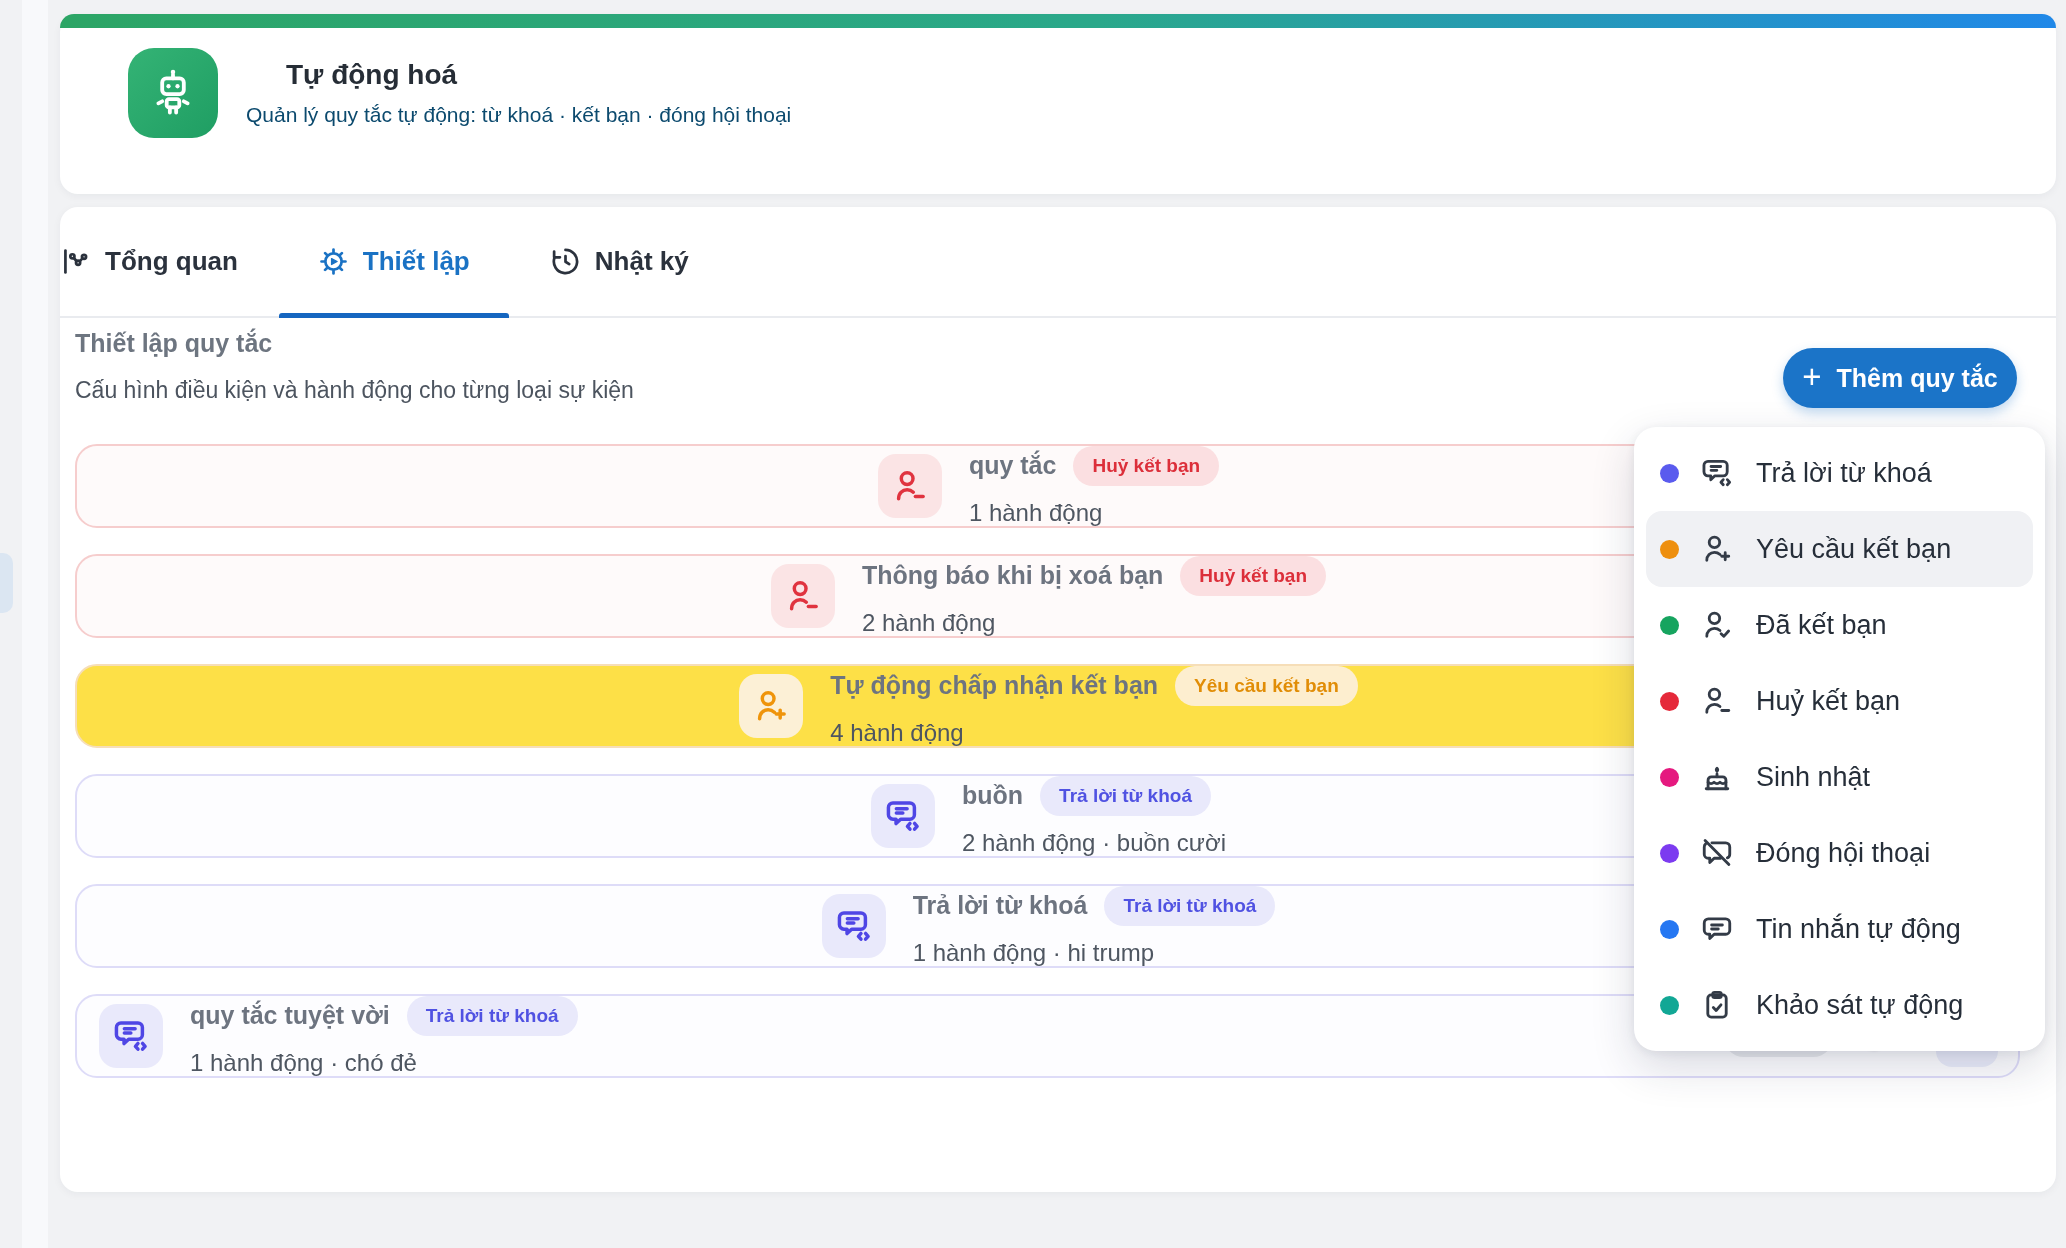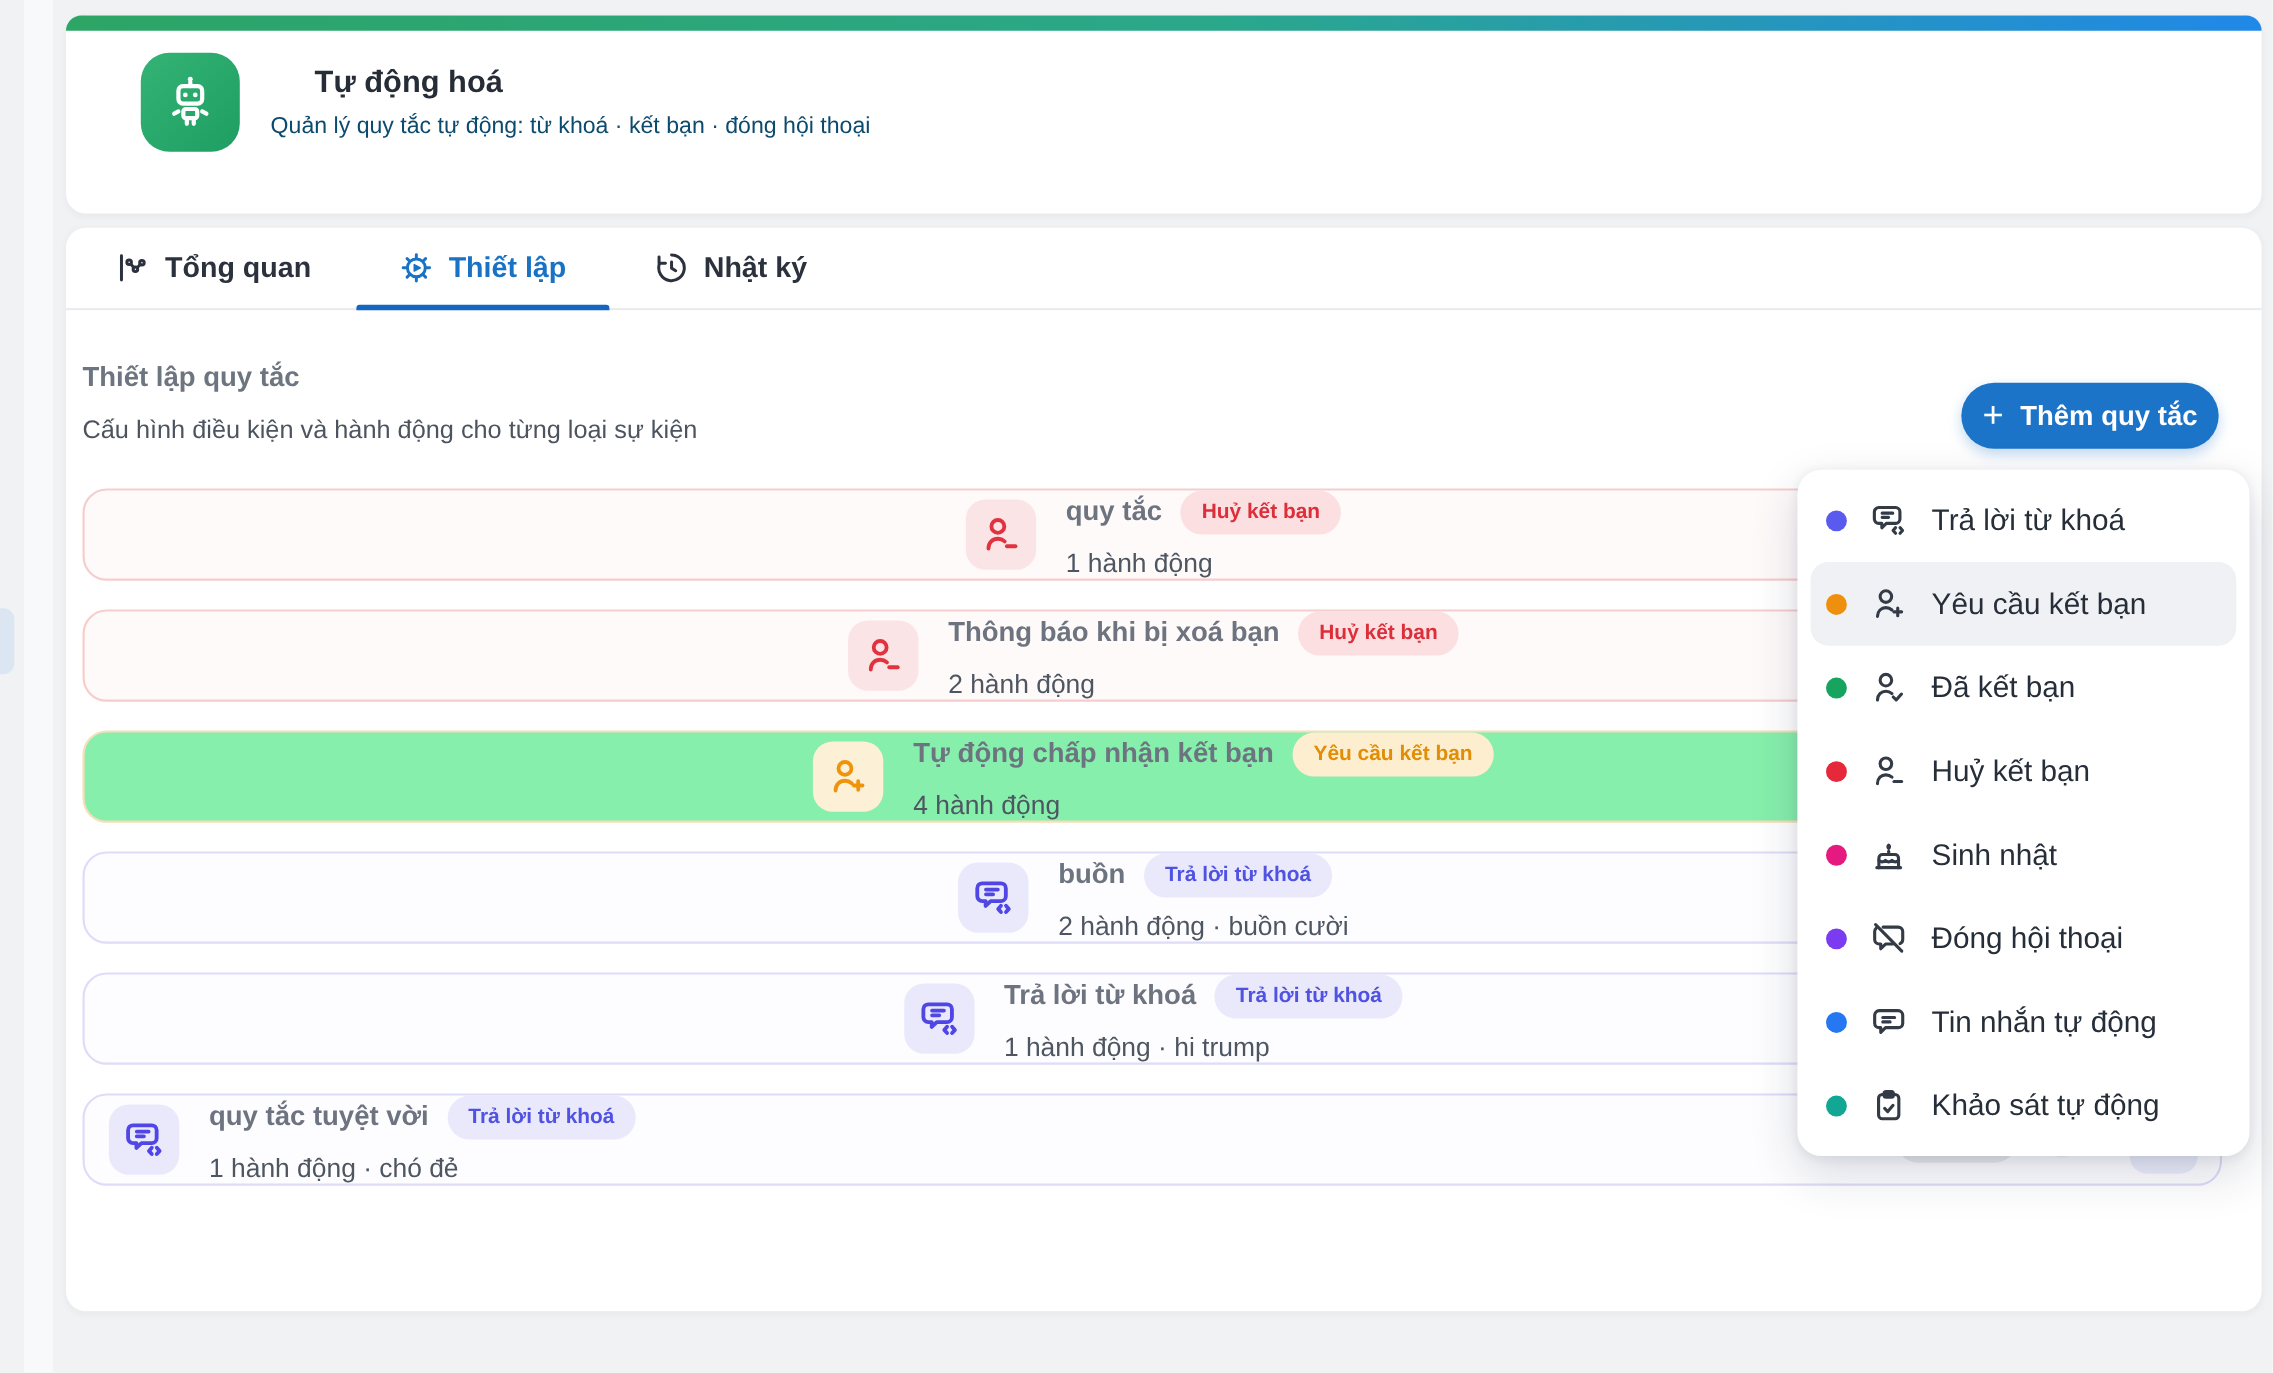--- a/index.html
+++ b/index.html
@@ -18,40 +18,40 @@
   .card-header { top:14px; height:180px; }
   .accent-bar { height:14px; border-radius:18px 18px 0 0; background:linear-gradient(90deg,#2ca565 0%,#2aa88a 52%,#2088e8 100%); }
   .card-header-body { display:flex; align-items:center; gap:28px; padding:20px 24px 0 68px; }
   .robot-tile { width:90px; height:90px; flex:none; border-radius:26px; background:linear-gradient(135deg,#34b375,#1f9e63); display:flex; align-items:center; justify-content:center; color:#fff; }
   .robot-tile .ic { width:54px; height:54px; stroke-width:1.7; }
   .h-title { font-size:28px; font-weight:bold; color:#262d36; margin-bottom:12px;margin-left:40px; }
   .h-sub { font-size:21px; color:#0c4a6e; }
 
   
   .card-main { top:207px; height:985px; }
-  .tabs { display:flex; align-items:center; gap:80px; height:75px; padding-left:45px; border-bottom:2px solid #e9ebef; }
+  .tabs { display:flex; align-items:center; gap:80px; height:111px; border-bottom:2px solid #e9ebef; }
   .tab { position:relative; display:flex; align-items:center; gap:14px; height:100%; font-size:26px; font-weight:bold; color:#2b323d; cursor:pointer; }
   .tab .ic { width:31px; height:31px; stroke-width:2.1; }
   .tab.active { color:#1a72c4; }
   .tab.active::after { content:""; position:absolute; left:-39px; right:-39px; bottom:-2px; height:5px; background:#1566c0; border-radius:3px 3px 0 0; }
 
   .sec-title { position:absolute; left:15px; top:122px; font-size:25px; font-weight:bold; color:#6d7580; }
   .sec-sub   { position:absolute; left:15px; top:170px; font-size:23px; color:#4c545f; }
 
   .add-btn { position:absolute; left:1723px; top:141px; width:234px; height:60px; border:none; border-radius:30px;
     background:#1b74c8; color:#fff; display:flex; align-items:center; justify-content:center; gap:15px;
     font-family:inherit; font-size:25px; font-weight:bold; cursor:pointer; box-shadow:0 5px 12px rgba(27,116,200,.28); }
   .add-plus { font-size:33px; font-weight:normal; line-height:1; margin-top:-3px; }
 
   
   .rules-list { position:absolute; left:15px; top:237px; width:1945px; }
   .rule { display:flex; align-items:center; height:84px; margin-bottom:26px; border-radius:22px; border:2px solid #e4e6ea;
     background:#fff; padding:0 20px 0 22px; cursor:pointer;justify-content:center; }
   .rule.unfriend       { border-color:#f6cdcd; background:#fefafa; }
-  .rule.friend-request { border-color:#f6deb8; background:#86efac; }
+  .rule.friend-request { border-color:#f6deb8; background:#fde047; }
   .rule.keyword        { border-color:#dedcf8; background:#fdfdff; }
   .tile { width:64px; height:64px; flex:none; border-radius:18px; margin-right:27px; display:flex; align-items:center; justify-content:center; }
   .rule.unfriend       .tile { background:#fbe4e5; color:#e0333f; }
   .rule.friend-request .tile { background:#fcf0d6; color:#ef940a; }
   .rule.keyword        .tile { background:#e9e9fb; color:#4f46e5; }
   .tile .ic { width:38px; height:38px; stroke-width:2.2; }
   .rule-text { display:flex; flex-direction:column; gap:13px; }
   .rule-title-row { display:flex; align-items:center; }
   .rule-title { font-size:25px; font-weight:bold; color:#6d7480; }
   .rule-badge { font-size:19px; font-weight:bold; padding:9px 19px; border-radius:20px; margin-left:17px; white-space:nowrap; }

